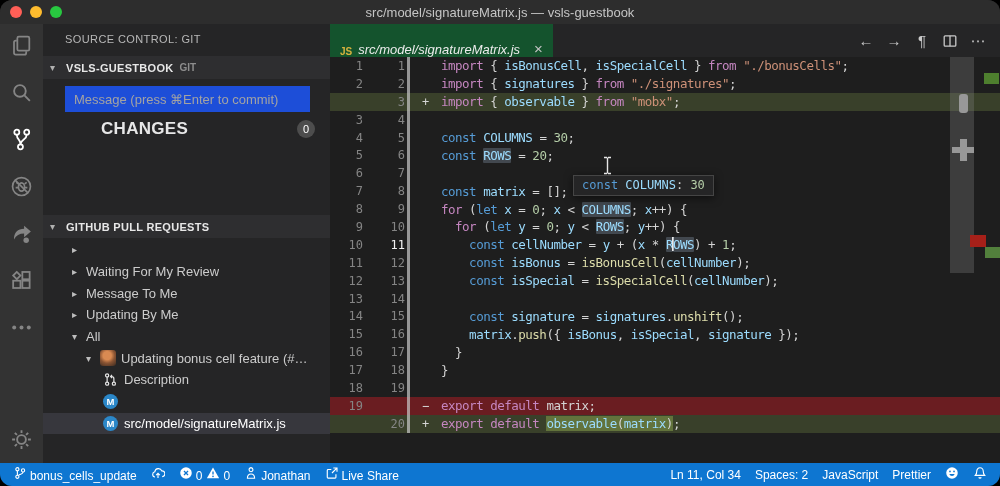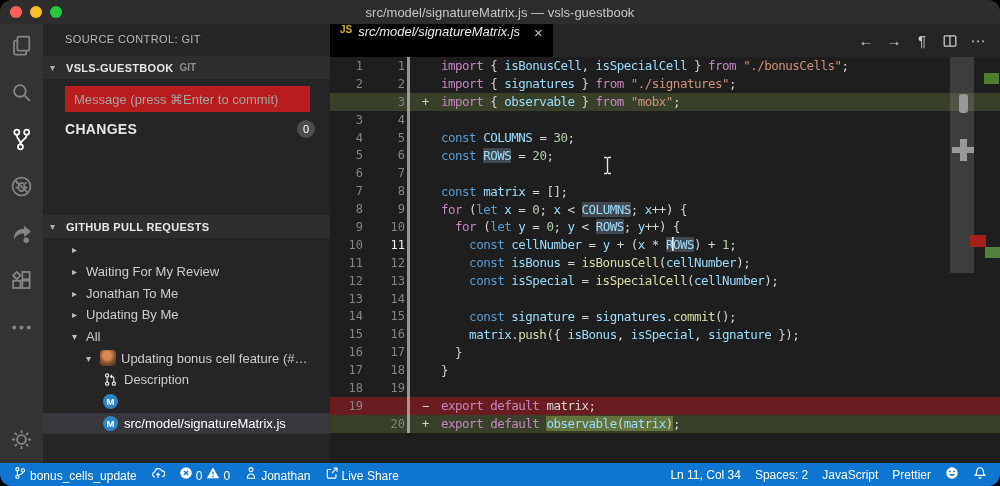--- a/index.html
+++ b/index.html
@@ -20,41 +20,41 @@
   .act-bottom .act-item{height:44px;}
   
   .sidebar{width:287px;background:#252526;position:relative;color:#cccccc;font-size:13px;flex:none;}
   .side-title{position:absolute;top:9px;left:22px;font-size:11px;color:#b8b8b8;letter-spacing:.4px;}
   .sec-header{position:absolute;left:0;right:0;height:23px;background:#2e2e30;display:flex;align-items:center;gap:6px;padding-left:7px;box-sizing:border-box;}
   .sec-header .arr{color:#b0b0b0;font-size:10px;width:10px;}
   .sec-header .lbl{font-weight:bold;font-size:11px;color:#e7e7e7;letter-spacing:.3px;}
   .sec-header .tag{font-size:10px;color:#8d8d8d;font-weight:bold;}
   .scm-header{top:32px;}
   .pr-header{top:191px;}
-  .commit-input{position:absolute;top:62px;left:22px;width:245px;height:26px;background:#b91c1c;border:none;outline:none;
+  .commit-input{position:absolute;top:62px;left:22px;width:245px;height:26px;background:#1d4ed8;border:none;outline:none;
     color:#cccccc;font-size:13px;padding:7px 9px;box-sizing:border-box;font-family:"Liberation Sans",sans-serif;}
   .commit-input::placeholder{color:#a3a3a3;}
   .changes-row{position:absolute;top:95px;left:22px;right:15px;height:20px;display:flex;align-items:center;justify-content:space-between;}
-  .changes-lbl{font-size:14px;font-weight:bold;color:#e7e7e7;letter-spacing:.3px;}
+  .changes-lbl{font-size:17px;font-weight:bold;color:#e7e7e7;letter-spacing:.3px;margin-left:36px;}
   .count-badge{background:#4d4d4d;color:#fff;font-size:11px;min-width:18px;height:18px;border-radius:10px;display:flex;align-items:center;justify-content:center;}
   .tree{position:absolute;top:215px;left:0;right:0;}
   .tree-row{height:21.7px;display:flex;align-items:center;color:#cccccc;}
   .tree-row.selected{background:#37373d;color:#ffffff;}
   .tree-row .arr{width:14px;color:#bdbdbd;font-size:10px;flex:none;}
   .tree-row .t-lbl{white-space:nowrap;overflow:hidden;}
   .ind0{padding-left:29px;} .ind1{padding-left:43px;} .ind2{padding-left:60px;}
   .avatar{width:16px;height:16px;border-radius:3px;flex:none;margin-right:5px;
     background:radial-gradient(circle at 45% 35%,#d98a52 0 30%,#8a5433 55%,#3a2a20 100%);}
   .m-badge{width:15px;height:15px;border-radius:50%;background:var(--modified-badge,#2b87c8);color:#fff;font-size:9.5px;font-weight:bold;
     display:flex;align-items:center;justify-content:center;flex:none;margin-right:6px;}
   .pr-ico{width:15px;height:15px;flex:none;margin-right:6px;color:#e3e3e3;}
   
   .editor{flex:1;display:flex;flex-direction:column;background:#1e1e1e;min-width:0;}
   .tabbar{height:33px;background:#252526;display:flex;justify-content:space-between;align-items:stretch;flex:none;}
-  .tab{background:#000000;display:flex;align-items:flex-start;padding:0 10px;gap:6px;}
+  .tab{background:#14532d;display:flex;align-items:flex-end;padding:0 10px;gap:6px;}
   .js-ico{color:#d8b23e;font-size:10px;font-weight:bold;}
   .tab-name{color:#ececec;font-size:13px;font-style:italic;white-space:nowrap;}
   .tab-close{color:#c5c5c5;font-size:15px;margin-left:8px;}
   .editor-actions{display:flex;align-items:center;padding-right:8px;color:#c9c9c9;}
   .ea{width:28px;text-align:center;font-size:15px;}
   .ea svg{width:16px;height:16px;vertical-align:-3px;}
   .editor-body{position:relative;flex:1;overflow:hidden;}
   .code-row{display:flex;height:17.9px;align-items:center;}
   .code-row.add{background:var(--added-line,rgba(155,185,85,.22));}
   .code-row.del{background:var(--removed-line,rgba(255,30,40,.34));}
@@ -179,21 +179,21 @@
       <div class="tree" id="pr-tree">
           <div class="tree-row ind0">
             <span class="arr">▸</span>
           </div>
           <div class="tree-row ind0">
             <span class="arr">▸</span>
             <span class="t-lbl">Waiting For My Review</span>
           </div>
           <div class="tree-row ind0">
             <span class="arr">▸</span>
-            <span class="t-lbl">Jonathan To Me</span>
+            <span class="t-lbl">Message To Me</span>
           </div>
           <div class="tree-row ind0">
             <span class="arr">▸</span>
             <span class="t-lbl">Updating By Me</span>
           </div>
           <div class="tree-row ind0">
             <span class="arr">▾</span>
             <span class="t-lbl">All</span>
           </div>
           <div class="tree-row ind1">
@@ -321,21 +321,21 @@
             <div class="code-row ">
               <span class="ln-old mono">13</span>
               <span class="ln-new mono">14</span>
               <span class="dmark mono"></span>
               <span class="code mono"></span>
             </div>
             <div class="code-row ">
               <span class="ln-old mono">14</span>
               <span class="ln-new mono">15</span>
               <span class="dmark mono"></span>
-              <span class="code mono"><span class="tk-p">    </span><span class="tk-b">const</span><span class="tk-p"> </span><span class="tk-v">signature</span><span class="tk-p"> = </span><span class="tk-v">signatures</span><span class="tk-p">.</span><span class="tk-f">commit</span><span class="tk-p">();</span></span>
+              <span class="code mono"><span class="tk-p">    </span><span class="tk-b">const</span><span class="tk-p"> </span><span class="tk-v">signature</span><span class="tk-p"> = </span><span class="tk-v">signatures</span><span class="tk-p">.</span><span class="tk-f">unshift</span><span class="tk-p">();</span></span>
             </div>
             <div class="code-row ">
               <span class="ln-old mono">15</span>
               <span class="ln-new mono">16</span>
               <span class="dmark mono"></span>
               <span class="code mono"><span class="tk-p">    </span><span class="tk-v">matrix</span><span class="tk-p">.</span><span class="tk-f">push</span><span class="tk-p">({ </span><span class="tk-v">isBonus</span><span class="tk-p">, </span><span class="tk-v">isSpecial</span><span class="tk-p">, </span><span class="tk-v">signature</span><span class="tk-p"> });</span></span>
             </div>
             <div class="code-row ">
               <span class="ln-old mono">16</span>
               <span class="ln-new mono">17</span>
@@ -361,20 +361,21 @@
               <span class="code mono"><span class="tk-m">export</span><span class="tk-p"> </span><span class="tk-m">default</span><span class="tk-p"> </span><span class="tk-p">matrix</span><span class="tk-p">;</span></span>
             </div>
             <div class="code-row add">
               <span class="ln-old mono"></span>
               <span class="ln-new mono">20</span>
               <span class="dmark mono">+</span>
               <span class="code mono"><span class="tk-m">export</span><span class="tk-p"> </span><span class="tk-m">default</span><span class="tk-p"> </span><span class="tk-v tk-ins">observable</span><span class="tk-p tk-ins">(</span><span class="tk-v tk-ins">matrix</span><span class="tk-p tk-ins">)</span><span class="tk-p">;</span></span>
             </div>
           </div>
         <div class="gutter-divider"></div>
+        <div class="hover-tooltip mono" id="hover-tooltip"><span class="tk-b">const</span><span class="tk-p"> </span><span class="tk-v">COLUMNS</span><span class="tk-p">: </span><span class="tk-n">30</span></div>
         <div class="ibeam">
           <svg width="11" height="19" viewBox="0 0 11 19" fill="none" stroke="currentColor" stroke-width="1.4">
             <path d="M2 1.5h3M9 1.5H6M5.5 1.5v16M2 17.5h3M9 17.5H6"></path>
           </svg>
         </div>
         <div class="scroll-slider"></div>
         <div class="sb-deco d-bar"></div>
         <div class="sb-deco d-plus-h"></div>
         <div class="sb-deco d-plus-v"></div>
         <div id="overview-marks">

